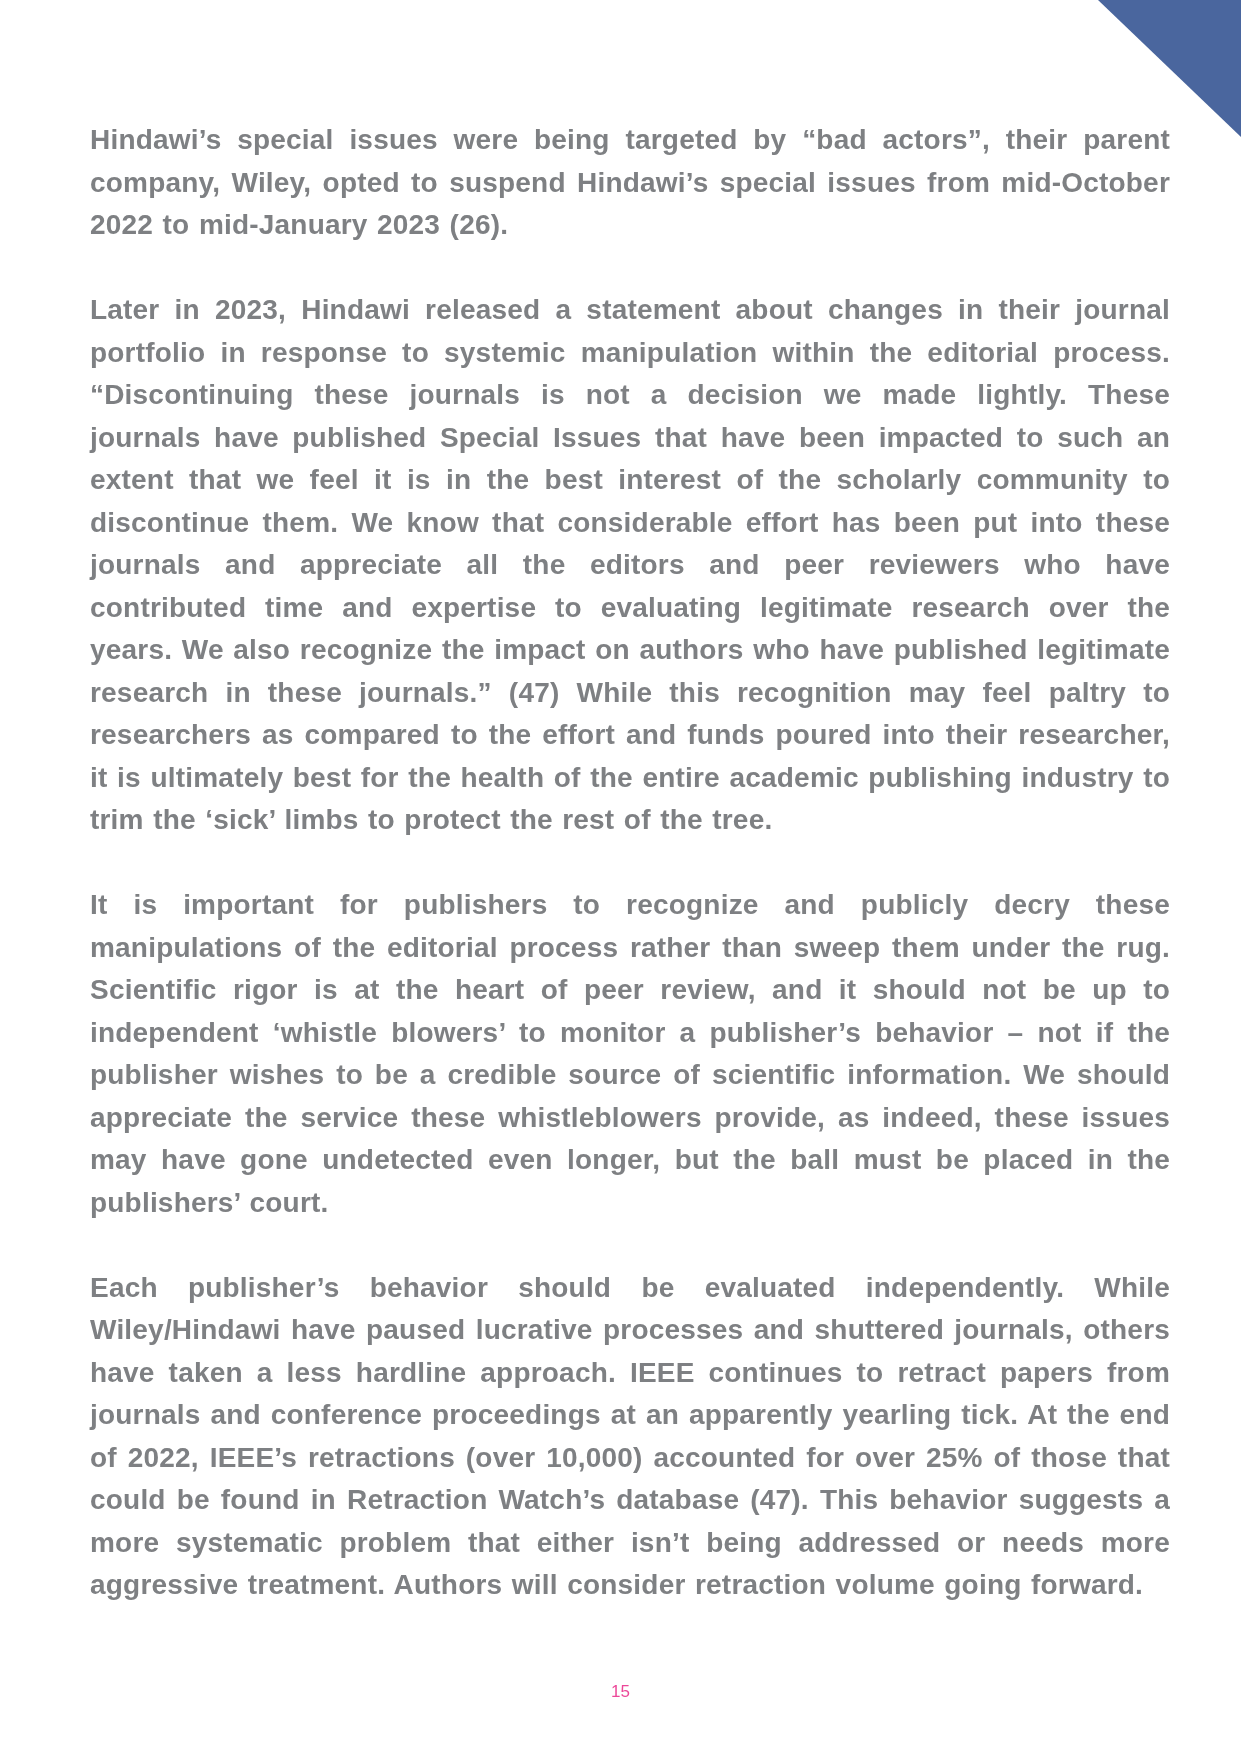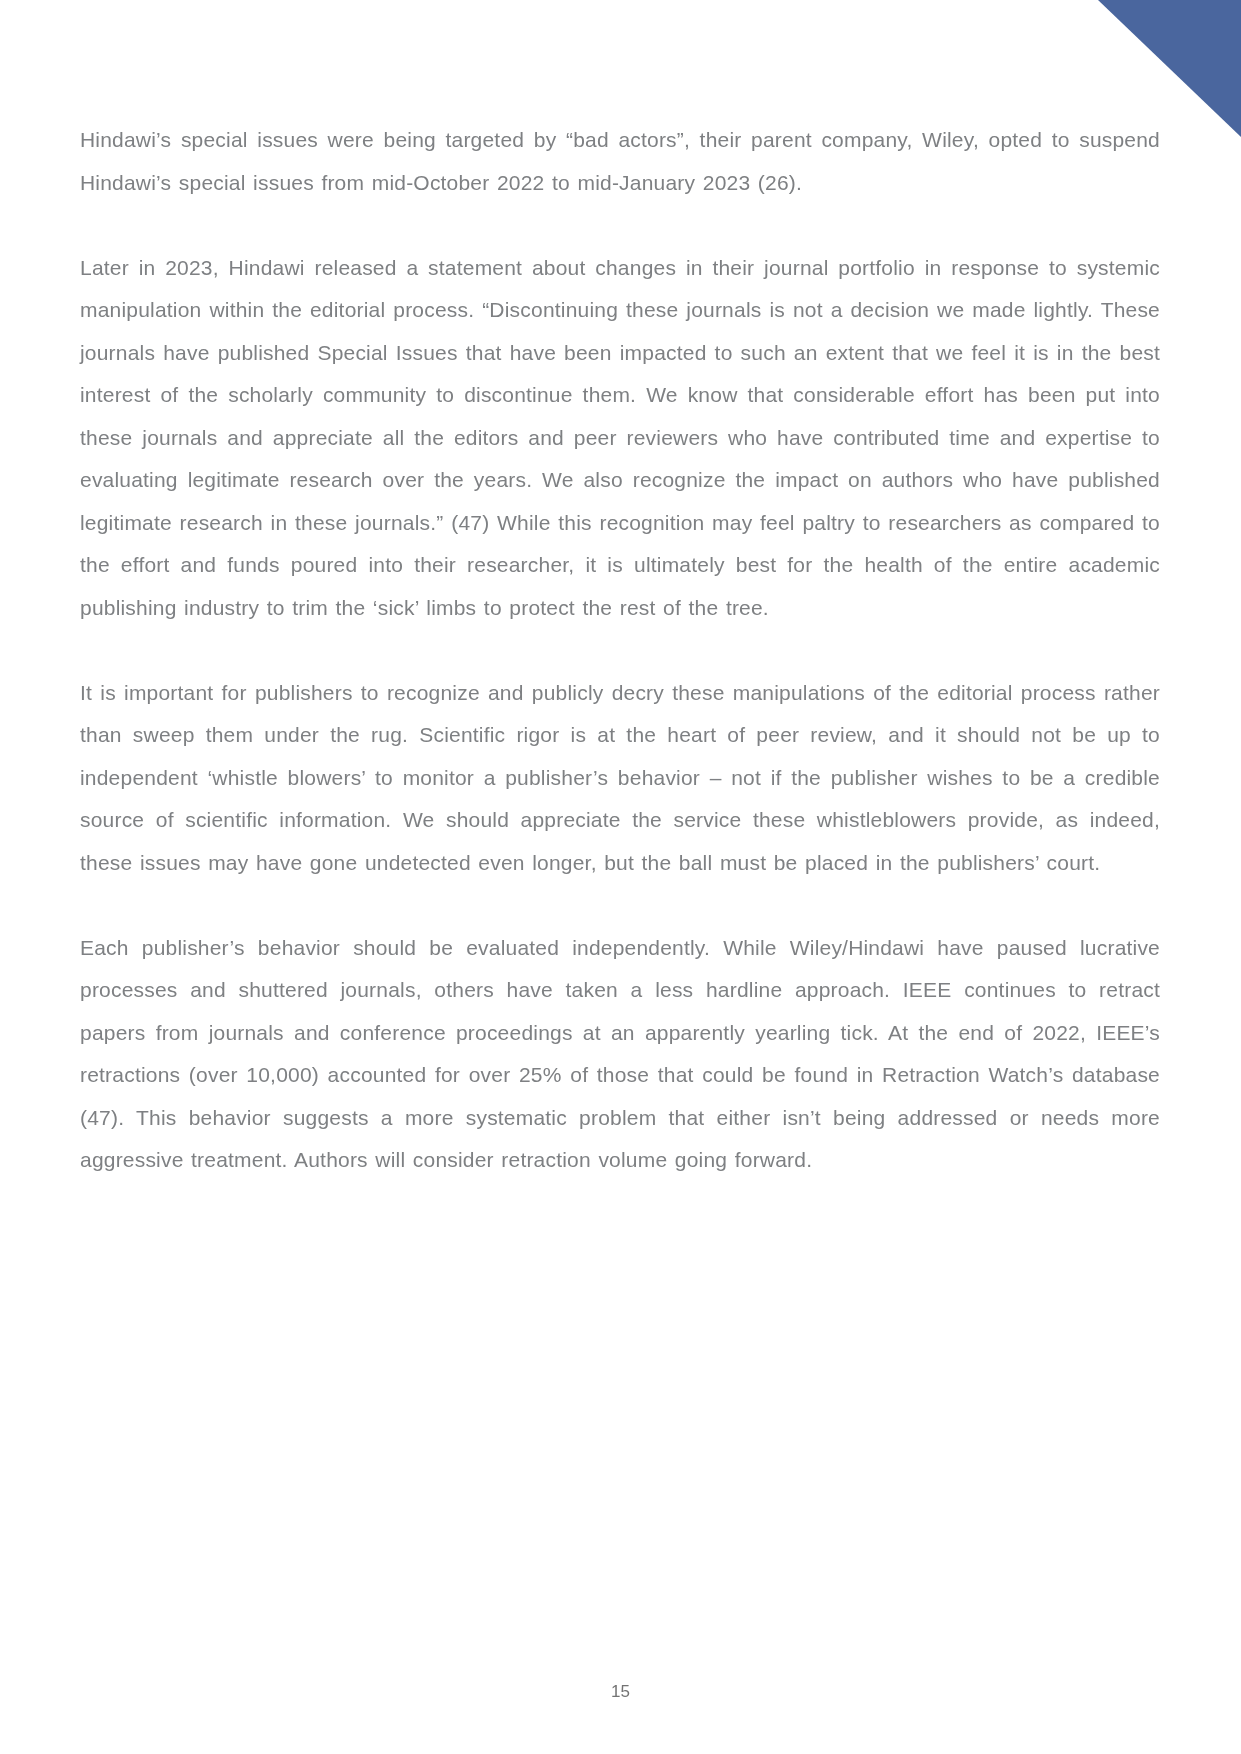--- a/index.html
+++ b/index.html
@@ -19,40 +19,40 @@
     top: 0;
     right: 0;
     width: 143px;
     height: 137px;
     background: #4A669E;
     clip-path: polygon(0 0, 100% 0, 100% 100%);
   }
   .content {
     position: absolute;
     top: 119px;
-    left: 80px;
+    left: 90px;
     width: 1080px;
     text-align: justify;
     color: #7E8083;
-    font-size: 21px;
+    font-size: 28px;
     line-height: 42.5px;
     letter-spacing: 0.2px;
     word-spacing: 1.5px;
-    font-weight: 400;
+    font-weight: 700;
   }
   .content p {
     margin: 0 0 42.5px 0;
   }
   .page-footer {
     position: absolute;
     left: 0;
     bottom: 52px;
     width: 100%;
     text-align: center;
-    color: #737373;
+    color: #ec4899;
     font-size: 17px;
     line-height: 20px;
   }
 </style>
 </head>
 <body>
 
 <div class="corner-triangle" style="background: rgb(74, 102, 158);"></div>
 
 <main class="content" style="color: rgb(126, 128, 131);">

